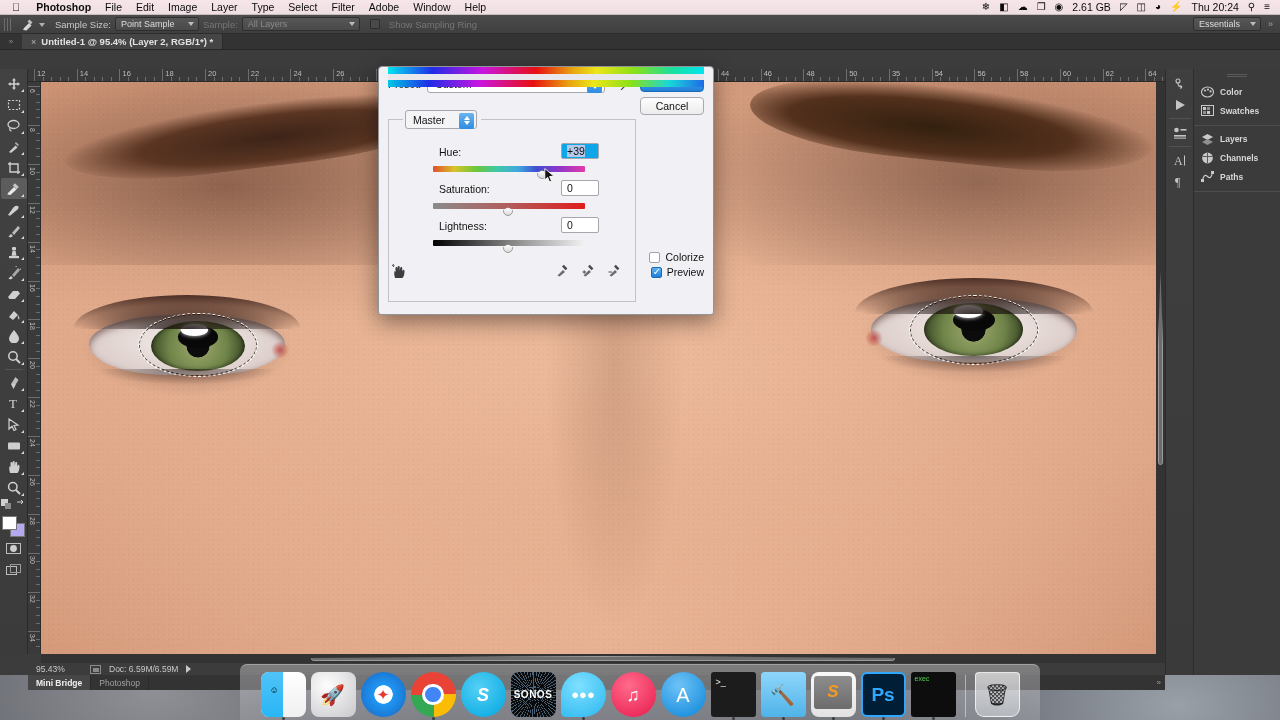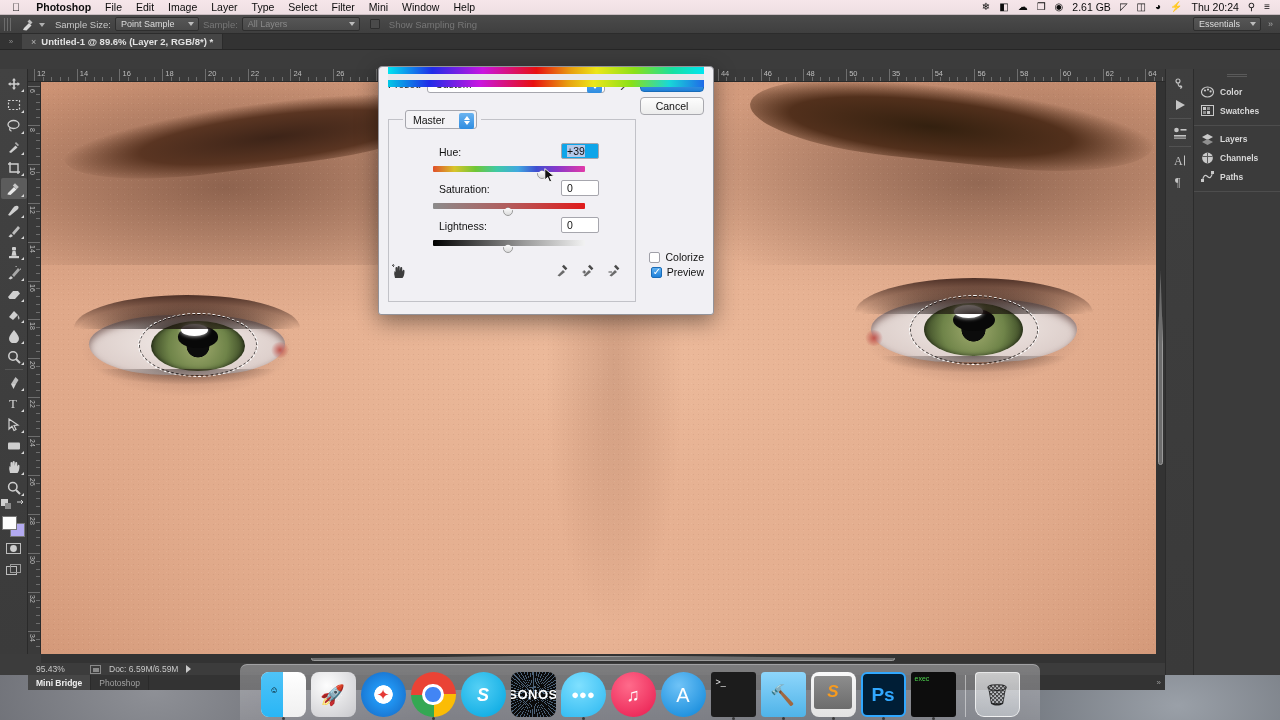--- a/index.html
+++ b/index.html
@@ -480,42 +480,42 @@
   .ic-sublime .inner { position:absolute; left:8%; top:8%; width:84%; height:74%;
     background: linear-gradient(#8d8d8d,#6c6c6c); border-radius: 3px;
     display:flex; align-items:center; justify-content:center; }
   .ic-ps { background: #001e36; border: 2px solid #31a8ff; border-radius: 6px; }
   .ic-ps span { color: #31a8ff; font-weight: bold; font-size: 19px; }
   .ic-exec { background: #0d0d0d; }
   .ic-exec span { color: #4dd44d; font-size: 7px; position: absolute; left: 4px; top: 3px; }
   .ic-trash { background: linear-gradient(rgba(255,255,255,.6), rgba(230,235,240,.45));
     border-radius: 4px 4px 9px 9px; border: 1px solid rgba(255,255,255,.7); }
   .glyph { color: #fff; font-size: 18px; line-height: 1; }
-  .sonosTxt { color: #fff; font-size: 13px; letter-spacing: .5px; font-weight: bold; z-index: 2; }
+  .sonosTxt { color: #fff; font-size: 10px; letter-spacing: .5px; font-weight: bold; z-index: 2; }
   .sonosRay { position: absolute; inset: 0;
     background: repeating-conic-gradient(from 0deg, rgba(130,170,210,.55) 0deg 2deg, rgba(0,0,0,0) 2deg 7deg); }
 </style>
 </head>
 <body>
 
 <div id="root">
 
   <div class="wallpaper"></div>
 
   <div class="menubar">
     <span class="apple"></span>
     <span class="mi app">Photoshop</span>
     <span class="mi">File</span>
     <span class="mi">Edit</span>
     <span class="mi">Image</span>
     <span class="mi">Layer</span>
     <span class="mi">Type</span>
     <span class="mi">Select</span>
     <span class="mi">Filter</span>
-    <span class="mi">Mini</span>
+    <span class="mi">Adobe</span>
     <span class="mi">Window</span>
     <span class="mi">Help</span>
     <span class="spacer"></span>
     <div class="right">
       <span class="ic">❄</span>
       <span class="ic">◧</span>
       <span class="ic">☁</span>
       <span class="ic">❐</span>
       <span class="ic">◉</span>
       <span class="clock">2.61 GB</span>
@@ -550,21 +550,21 @@
       <div class="right">
         <div class="essentials">Essentials</div>
         <span class="dblArrow">»</span>
       </div>
     </div>
 
     <div class="tabBar">
       <div class="leftGrip">»</div>
       <div class="docTab">
         <span class="x">×</span>
-        <span>Untitled-1 @ 89.6% (Layer 2, RGB/8*) *</span>
+        <span>Untitled-1 @ 95.4% (Layer 2, RGB/1*) *</span>
       </div>
     </div>
 
     <div class="toolbar">
       <div class="toolIcon">
         <svg width="14" height="14" viewBox="0 0 14 14">
             <path d="M7 1 L9 3.5 H7.8 V6.2 H10.5 V5 L13 7 L10.5 9 V7.8 H7.8 V10.5 H9 L7 13 L5 10.5 H6.2 V7.8 H3.5 V9 L1 7 L3.5 5 V6.2 H6.2 V3.5 H5 Z" fill="#cfcfcf"></path>
           </svg>
         <div class="corner"></div>
       </div>

